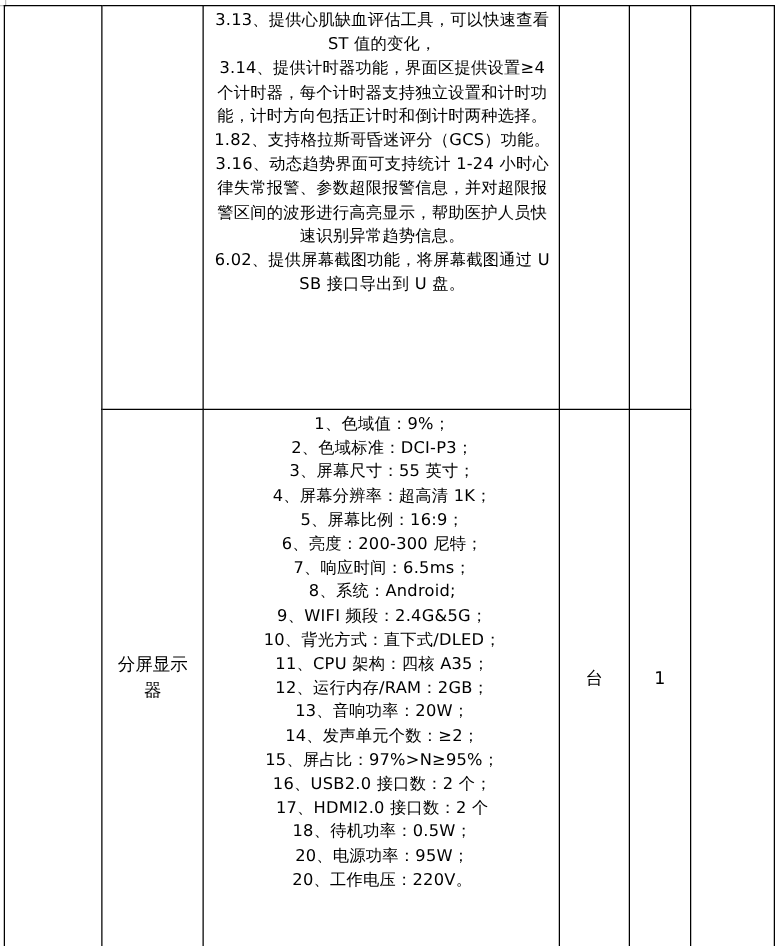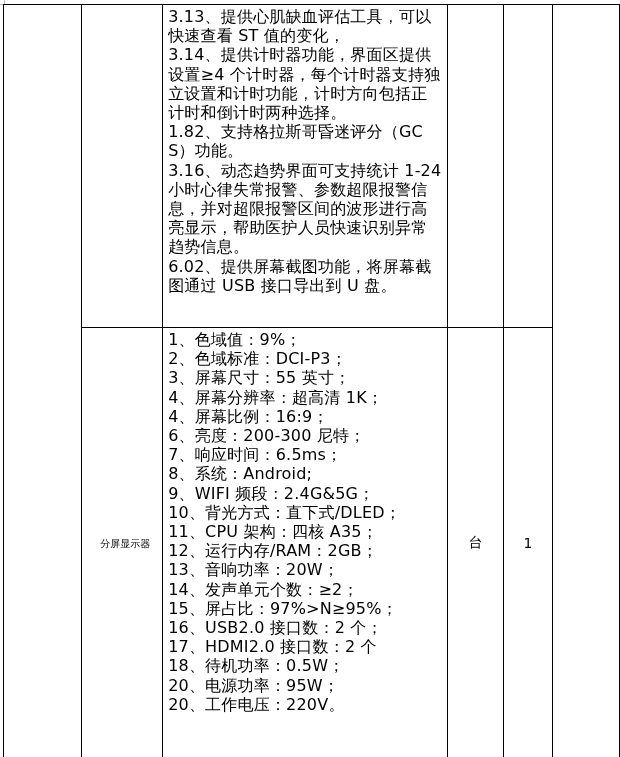--- a/index.html
+++ b/index.html
@@ -8,23 +8,23 @@
   .corner { position:absolute; left:0; top:0; width:4px; height:4px;
             border-right:1px solid #bbb; border-bottom:1px solid #bbb; }
   table { position:absolute; left:3px; top:4px; border-collapse:collapse; table-layout:fixed; }
   td { border:1px solid #000; padding:0; vertical-align:top; }
   .c1 { width:82px; }
   .c2 { width:59px; }
   .c3 { width:290px; }
   .c4 { width:57px; }
   .c5 { width:51px; }
   .c6 { width:70px; }
-  .spec { padding:2px 4px 0 5px; font-size:16px; line-height:19.2px; letter-spacing:0.2px; }
+  .spec { padding:2px 4px 0 5px; font-size:13px; line-height:19.2px; letter-spacing:0.2px;text-align:center; }
   .spec div { white-space:normal; word-break:break-all; }
-  .name { vertical-align:middle; text-align:right; font-size:10px; line-height:21px; padding:0 12px; }
+  .name { vertical-align:middle; text-align:center; font-size:14px; line-height:21px; padding:0 12px; }
   .center { vertical-align:middle; text-align:center; font-size:14px; }
   .r1 td { height:320px; }
   .r2 td { height:428px; }
 </style>
 </head>
 <body>
 
 <div class="corner"></div>
 
 <table>
@@ -43,21 +43,21 @@
     <td class="c5 center"></td>
     <td class="c6" rowspan="2"></td>
   </tr>
   <tr class="r2">
     <td class="c2 name">分屏显示器</td>
     <td class="c3 spec">
       <div>1、色域值：9%；</div>
       <div>2、色域标准：DCI-P3；</div>
       <div>3、屏幕尺寸：55 英寸；</div>
       <div>4、屏幕分辨率：超高清 1K；</div>
-      <div>4、屏幕比例：16:9；</div>
+      <div>5、屏幕比例：16:9；</div>
       <div>6、亮度：200-300 尼特；</div>
       <div>7、响应时间：6.5ms；</div>
       <div>8、系统：Android;</div>
       <div>9、WIFI 频段：2.4G&amp;5G；</div>
       <div>10、背光方式：直下式/DLED；</div>
       <div>11、CPU 架构：四核 A35；</div>
       <div>12、运行内存/RAM：2GB；</div>
       <div>13、音响功率：20W；</div>
       <div>14、发声单元个数：≥2；</div>
       <div>15、屏占比：97%&gt;N≥95%；</div>

